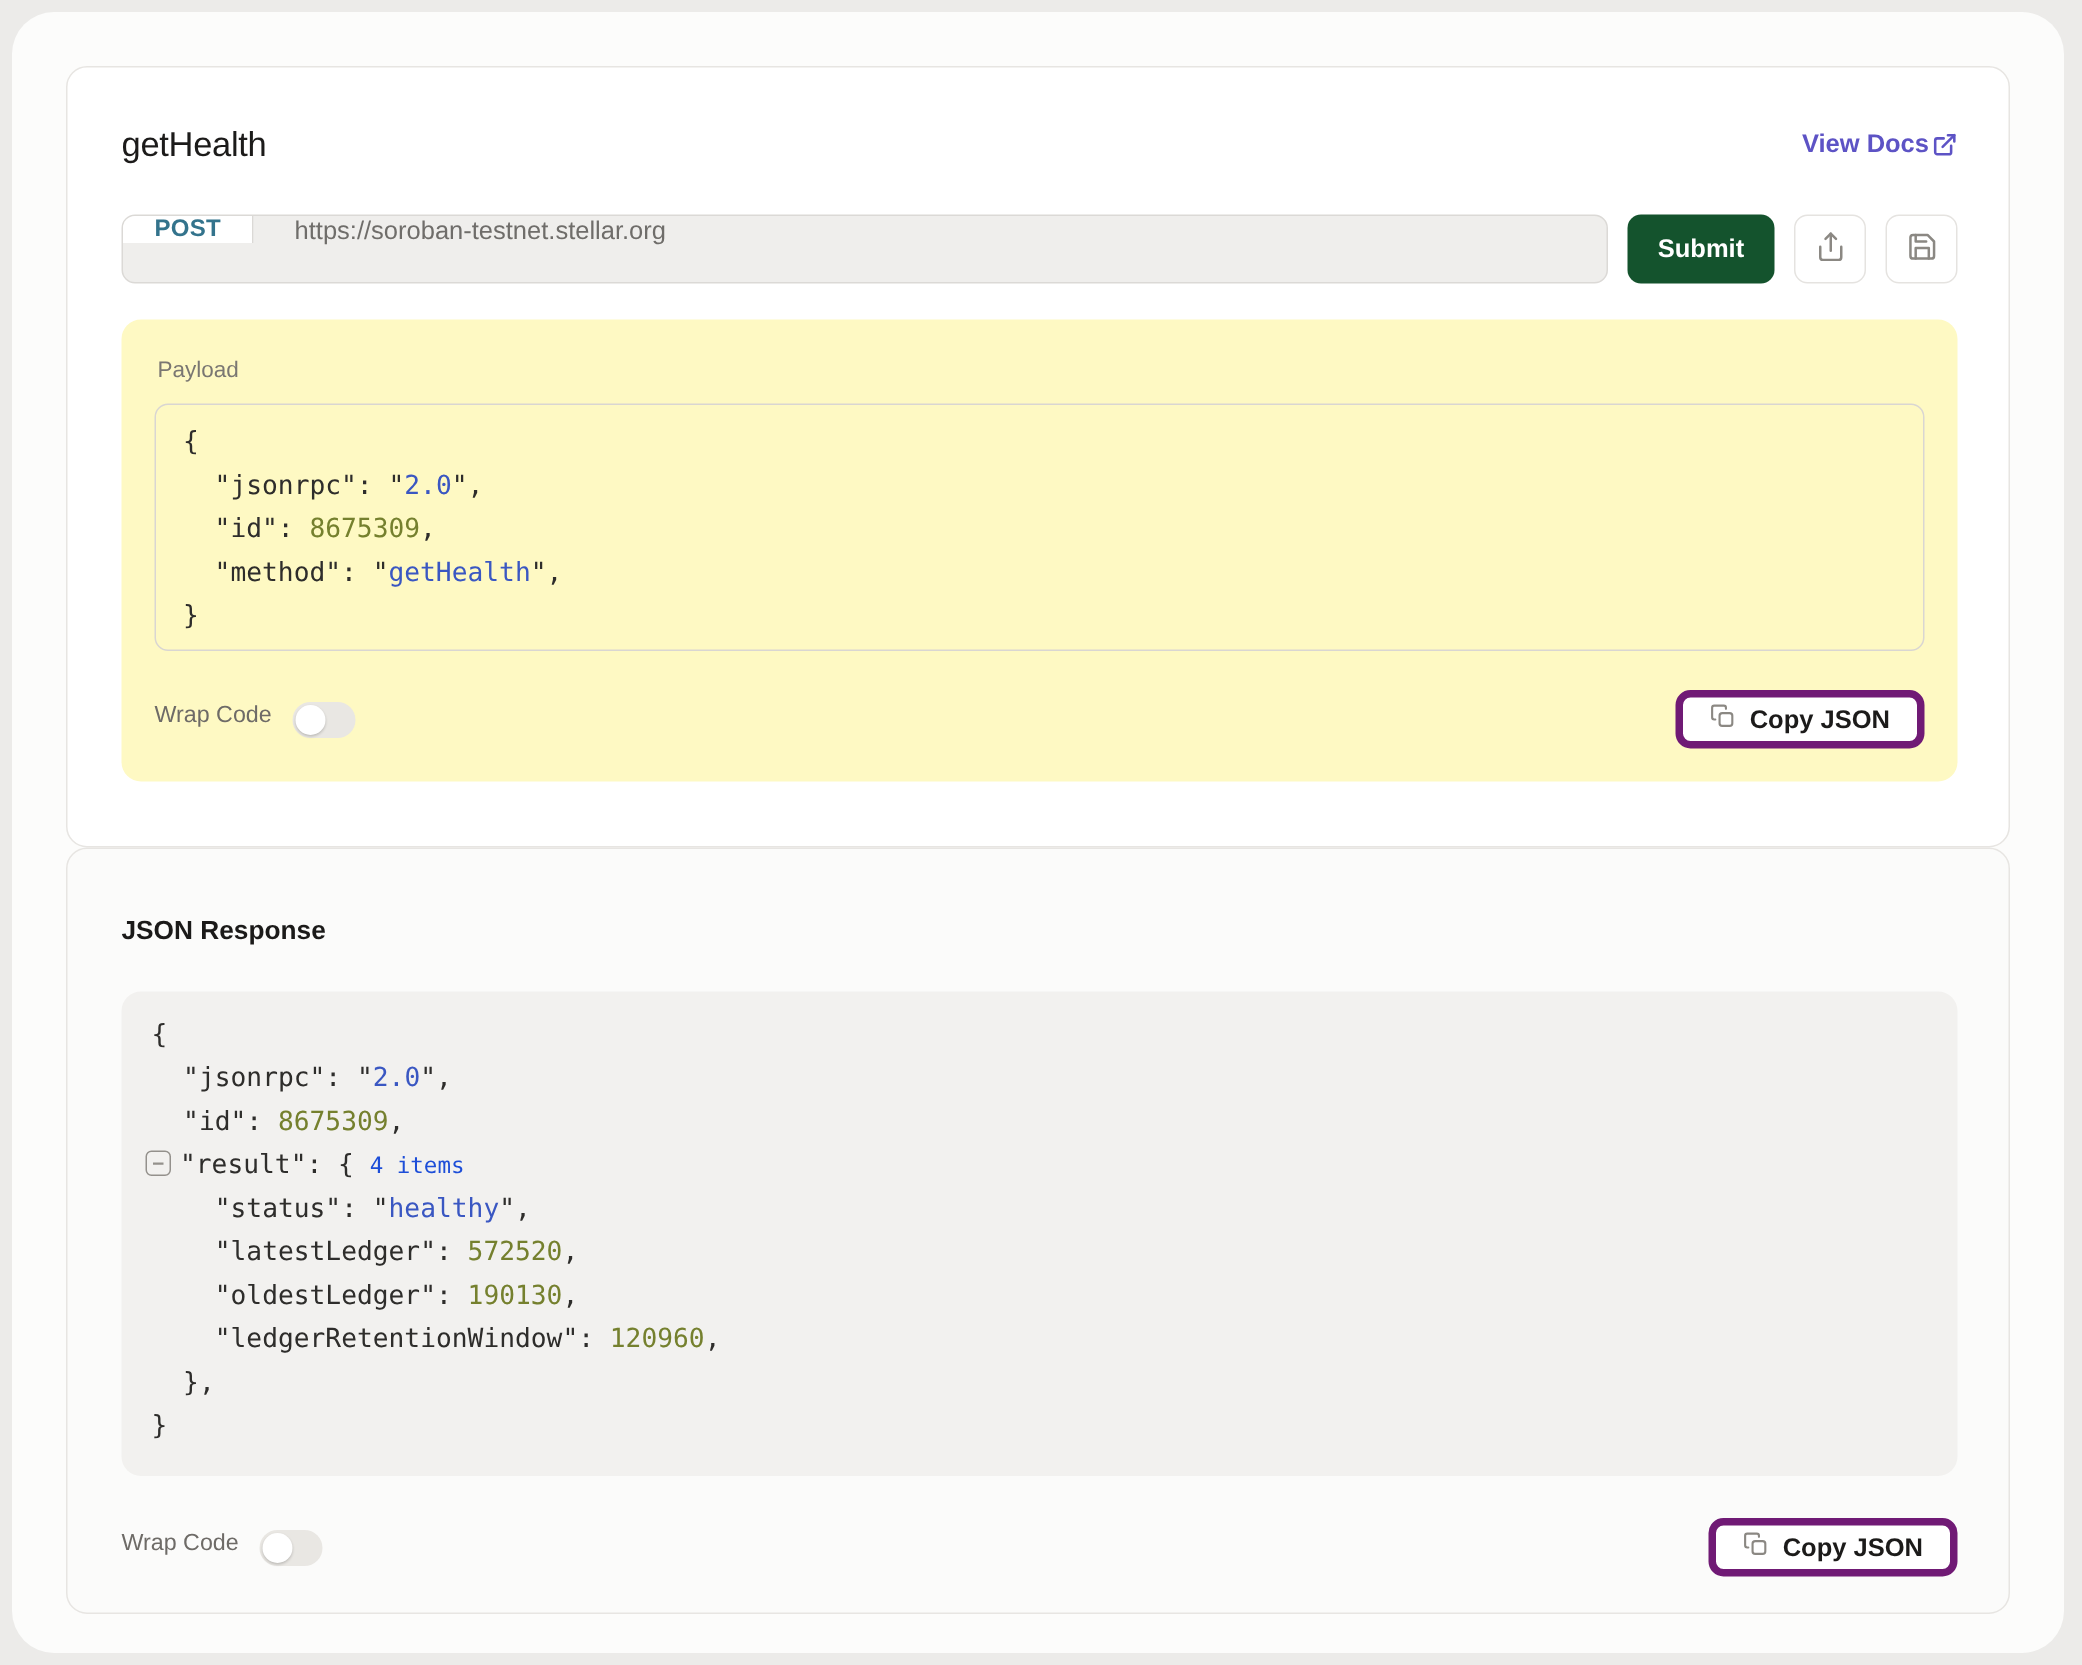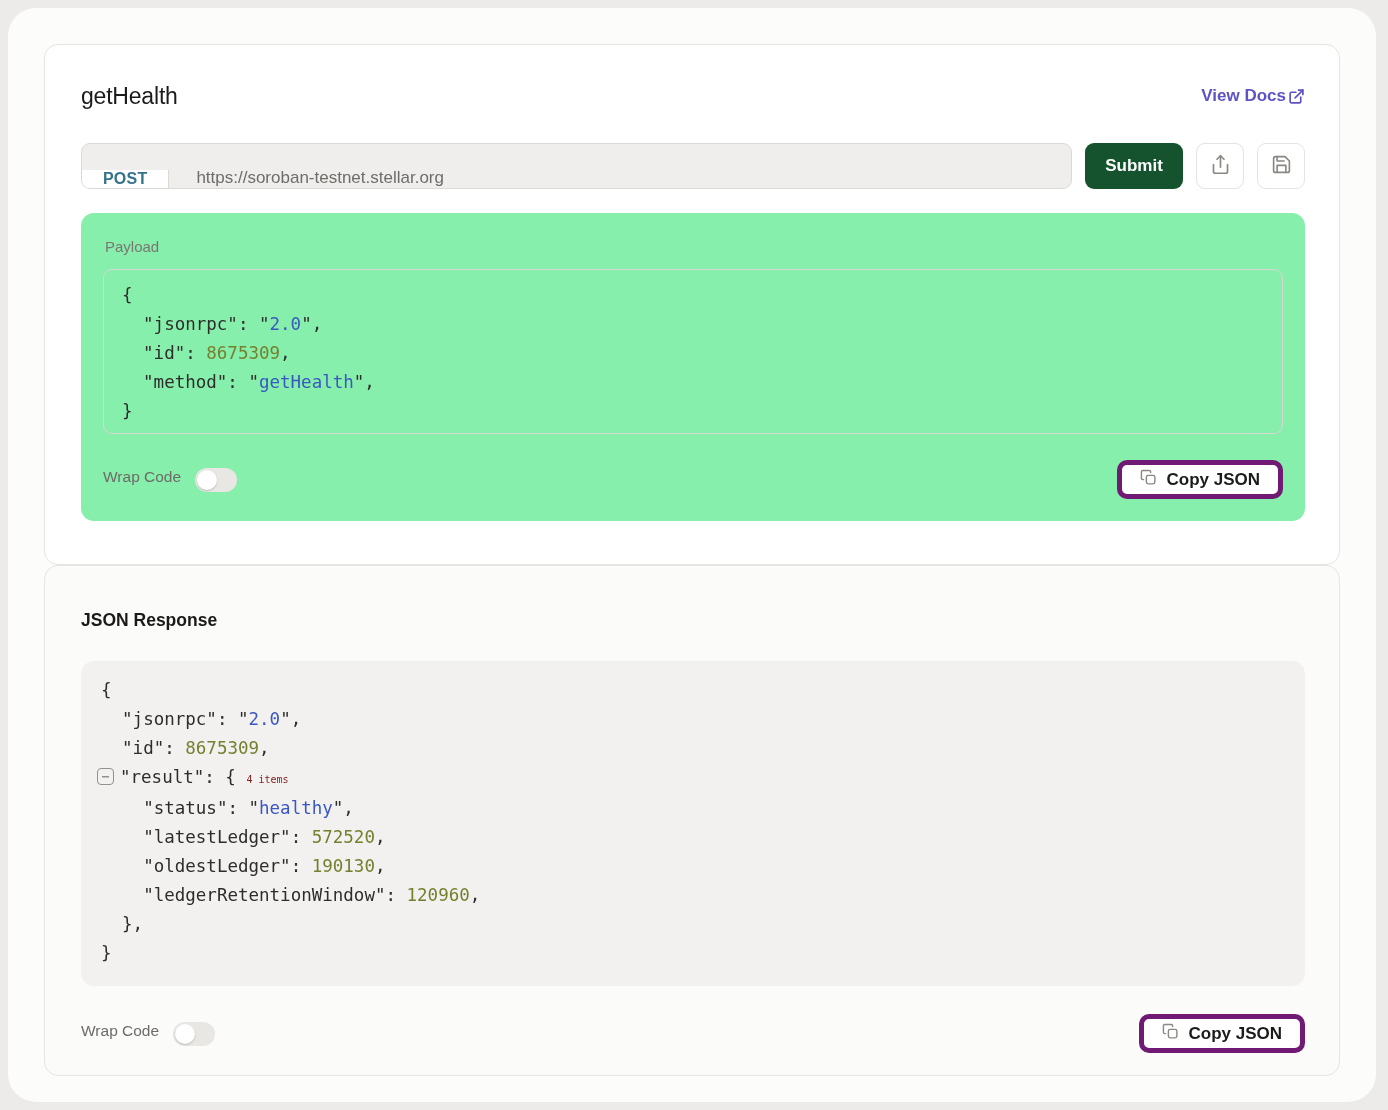--- a/index.html
+++ b/index.html
@@ -22,21 +22,21 @@
 
   
   .card-head { display:flex; justify-content:space-between; align-items:center; height:34px; margin-bottom:30px; }
   .method-title { font-size:23px; font-weight:400; letter-spacing:-0.2px; color:#1c1b1a; }
   .view-docs { display:flex; align-items:center; gap:2px; color:#5d53c5; font-size:17px; font-weight:700; text-decoration:none; cursor:pointer; }
   .view-docs svg { display:block; }
 
   
   .request-row { display:flex; align-items:stretch; gap:13px; height:46px; }
   .url-group {
-    flex:1; display:flex; align-items:flex-end; border:1px solid #dbd9d6;
+    flex:1; display:flex; align-items:flex-start; border:1px solid #dbd9d6;
     border-radius:9px; overflow:hidden; background:#efeeec;
   }
   .method-badge {
     display:flex; align-items:center; padding:0 21px; background:#ffffff;
     border-right:1px solid #dbd9d6; color:#33738c; font-weight:700; font-size:16px;
     letter-spacing:0.2px;
   }
   .url-input {
     flex:1; border:none; outline:none; background:transparent;
     font-family:"Liberation Sans", sans-serif; font-size:17px; color:#6f6d6a; padding:0 27px;
@@ -44,31 +44,31 @@
   .submit-btn {
     width:98px; border:none; border-radius:9px; background:#14532d; color:#ffffff;
     font-family:"Liberation Sans", sans-serif; font-size:17px; font-weight:700; cursor:pointer;
   }
   .icon-btn {
     width:48px; border:1px solid #e5e3e0; border-radius:9px; background:#ffffff;
     display:flex; align-items:center; justify-content:center; cursor:pointer;
   }
 
   
-  .payload-panel { margin-top:24px; background:#86efac; border-radius:13px; padding:25px 22px 22px; }
+  .payload-panel { margin-top:24px; background:#fef9c3; border-radius:13px; padding:25px 22px 22px; }
   .payload-label { color:#7a7772; font-size:15px; margin-bottom:14px; padding-left:2px; }
   .code-box { border:1px solid #d9d6d2; border-radius:9px; height:165px; padding:11px 18px; overflow:hidden; }
 
   
   .code { font-family:"DejaVu Sans Mono", monospace; font-size:17.5px; line-height:29px; }
   .code-line { white-space:pre; }
   .tok-p { color:#2e2d2b; }
   .tok-s { color:#3a57c2; }
   .tok-n { color:#75802e; }
-  .tok-m { color:#7f1d1d; font-size:10px; }
+  .tok-m { color:#1d4ed8; font-size:15px; }
   .tok-c {
     display:inline-block; width:17px; height:17px; border:1.5px solid #94918c;
     border-radius:4px; margin-right:6px; margin-left:-4px; vertical-align:-2px;
     background:linear-gradient(#94918c,#94918c) center/7px 1.5px no-repeat; cursor:pointer;
   }
 
   
   .panel-footer { display:flex; justify-content:space-between; align-items:center; margin-top:26px; }
   .card-footer  { display:flex; justify-content:space-between; align-items:center; margin-top:28px; }
   .wrap-group { display:flex; gap:14px; }

